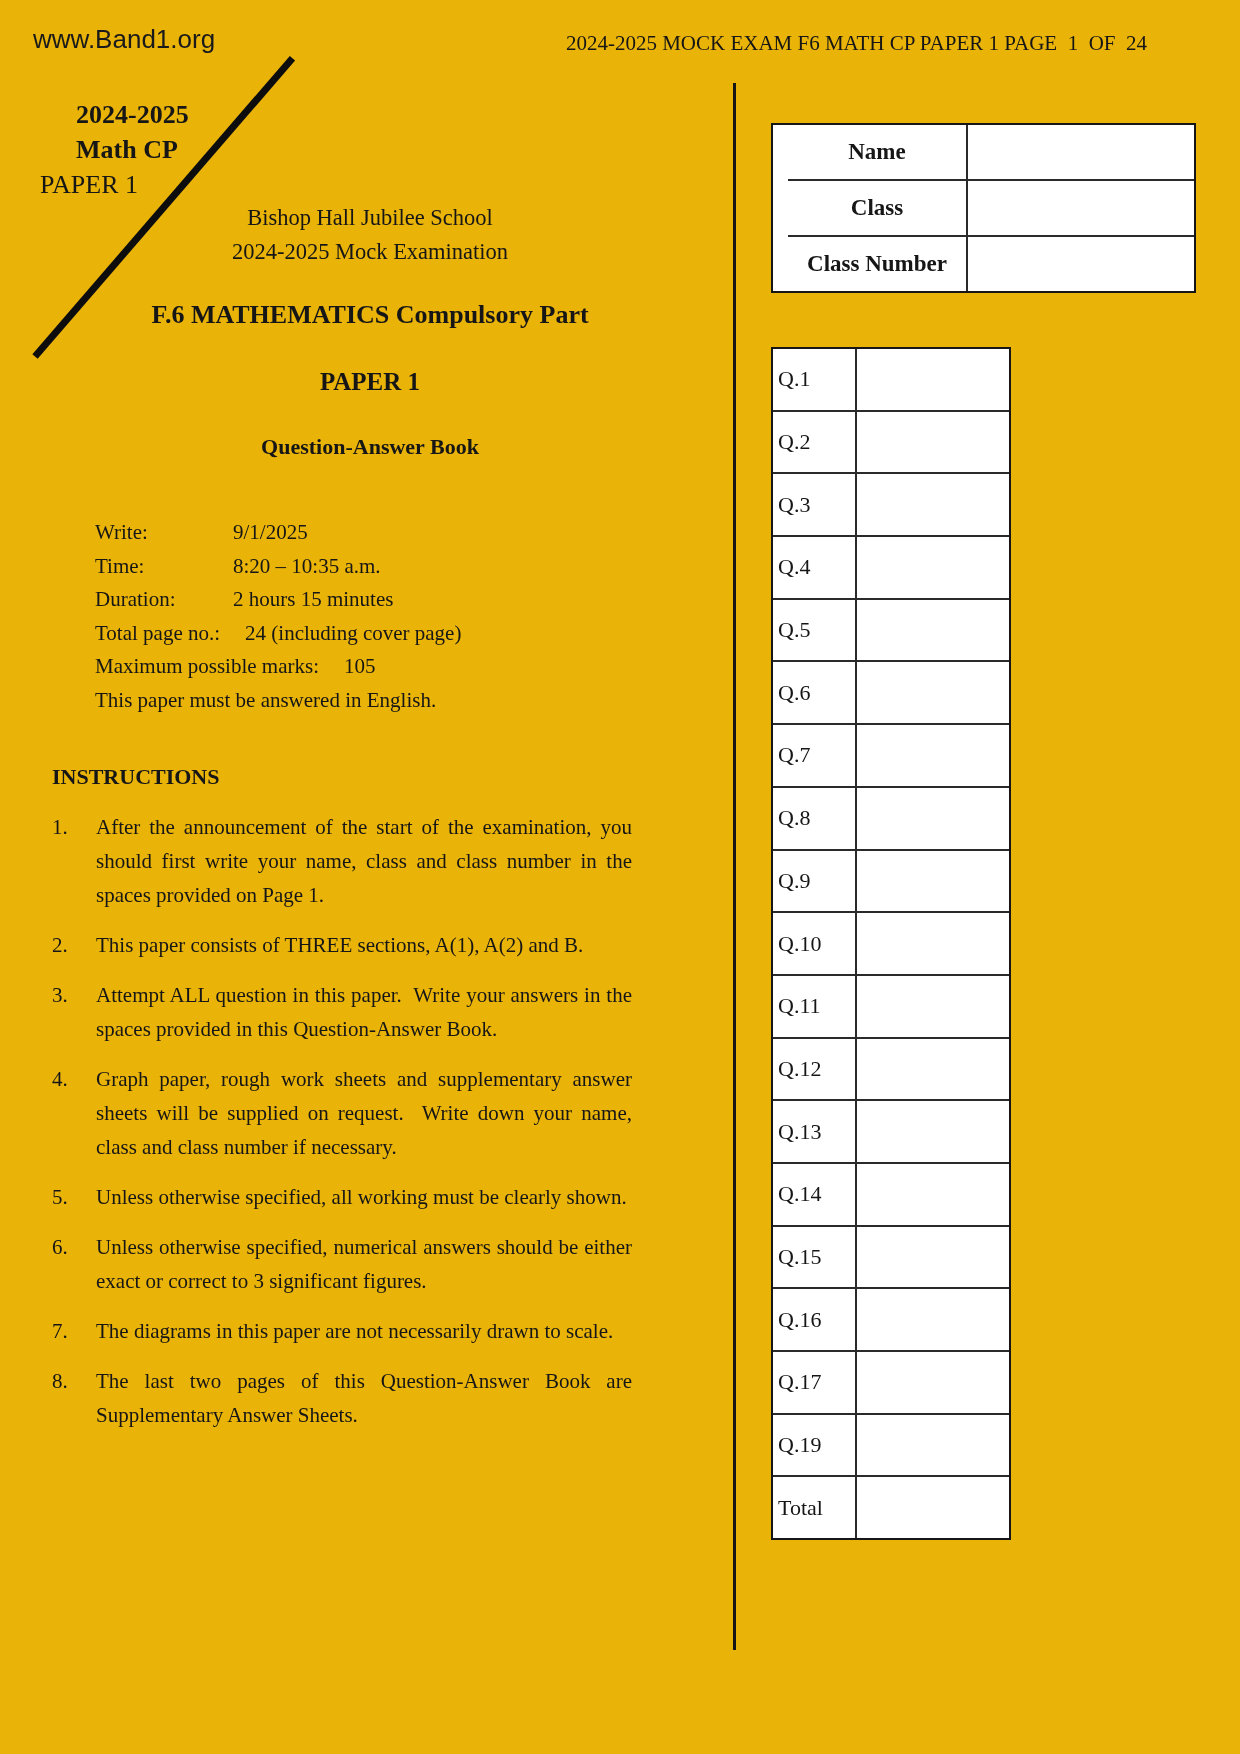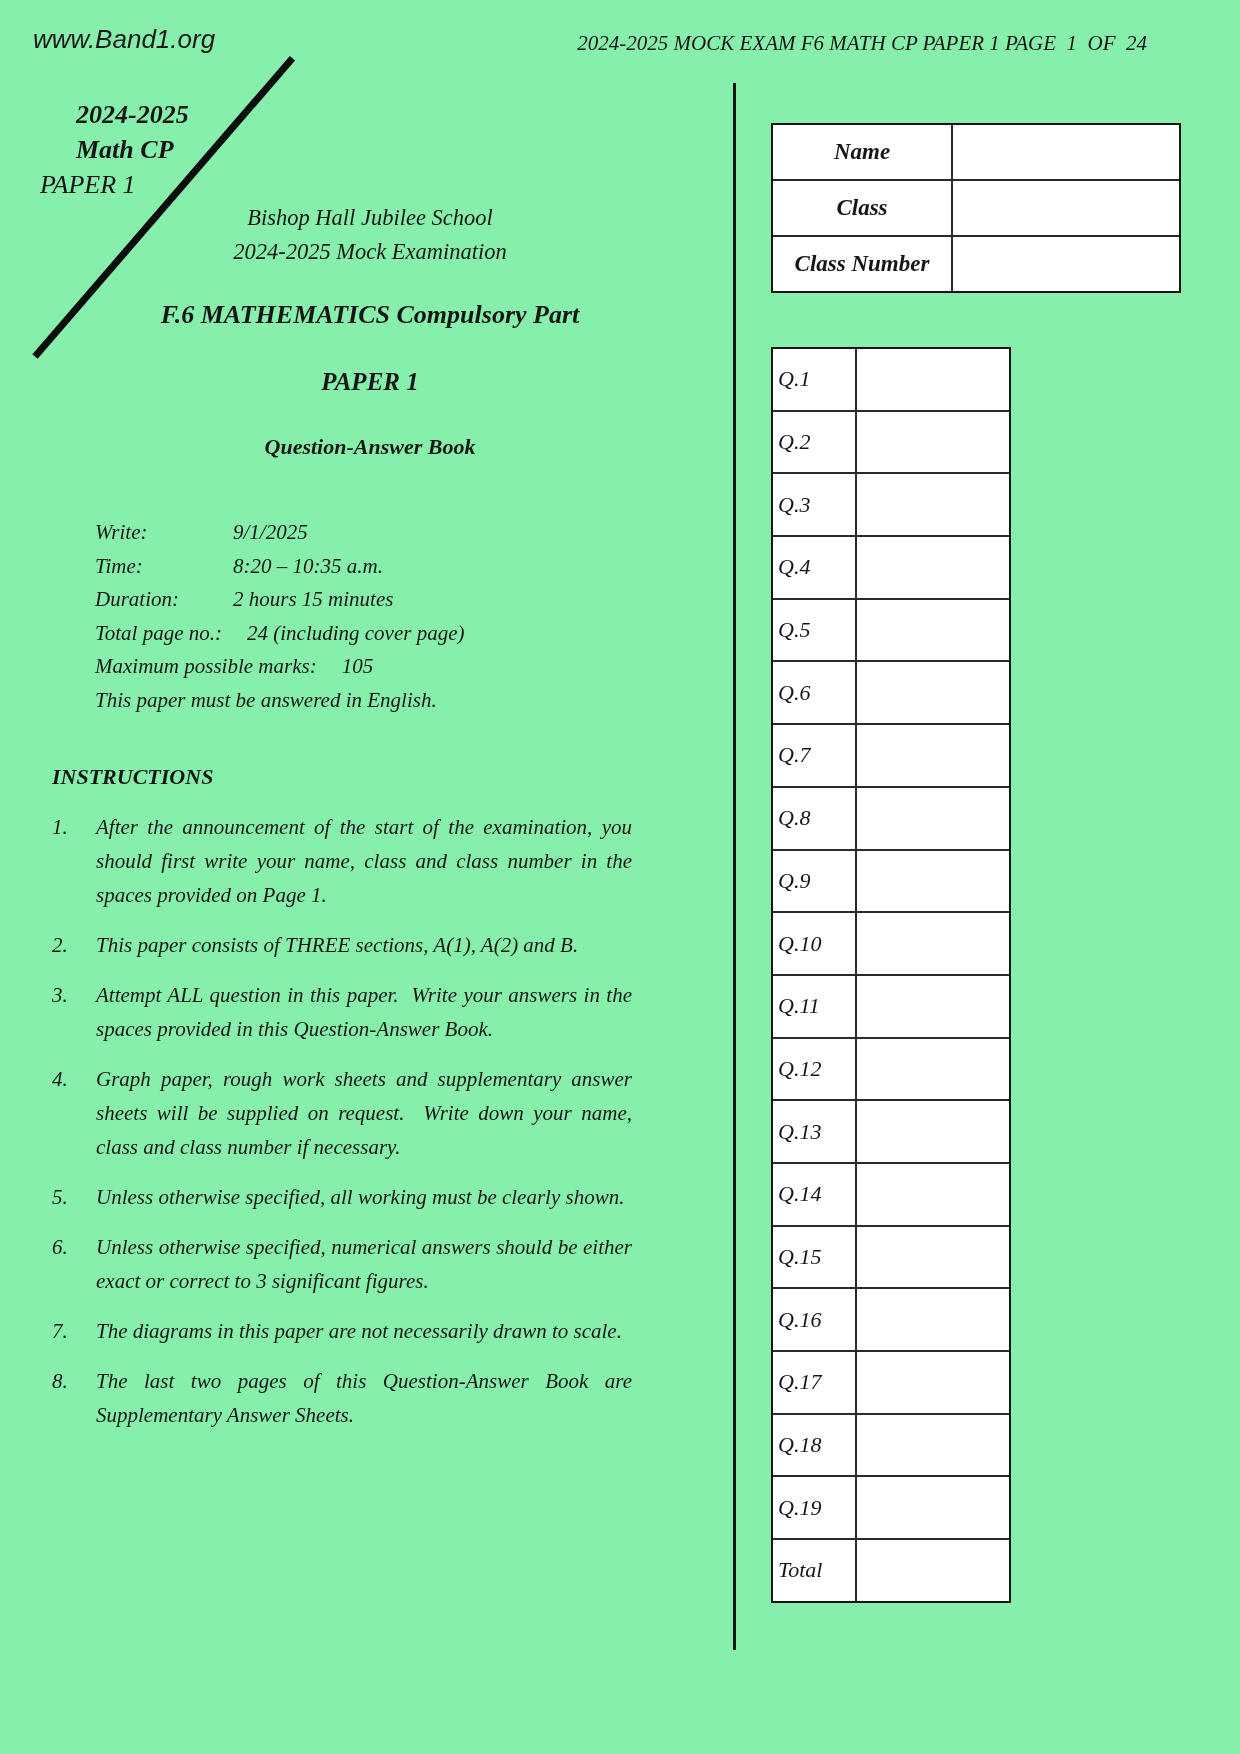--- a/index.html
+++ b/index.html
@@ -1,17 +1,17 @@
 <!DOCTYPE html>
 <html><head>
 <meta charset="utf-8">
 <style>
   html,body{margin:0;padding:0;background:#888;}
-  .page{position:relative;width:1240px;height:1754px;background:#86efac;
-        font-family:"Liberation Serif", serif;color:#161616;overflow:hidden;font-style:italic;}
+  .page{position:relative;width:1240px;height:1754px;background:#eab308;
+        font-family:"Liberation Serif", serif;color:#161616;overflow:hidden;}
 
   .watermark{position:absolute;left:33px;top:24px;font-family:"Liberation Sans",sans-serif;
              font-size:26px;color:#1a1a1a;}
   .header-right{position:absolute;top:31px;right:93px;font-size:21px;white-space:pre;}
 
   .diag{position:absolute;left:35px;top:353px;width:394px;height:7px;background:#0d0d0d;
         transform:rotate(-49.2deg);transform-origin:0 50%;}
 
   .title-block{position:absolute;left:40px;top:97px;font-size:26px;line-height:35px;}
   .title-block .b{font-weight:bold;margin-left:36px;}
@@ -37,21 +37,21 @@
   .instr-text{flex:1;text-align:justify;white-space:pre-wrap;}
 
   .divider{position:absolute;left:733px;top:83px;width:2.5px;height:1567px;background:#161616;}
 
   .tbl{position:absolute;border:2px solid #161616;background:#fff;}
   .tbl .row{display:flex;border-bottom:2px solid #2a2a2a;}
   .tbl .row:last-child{border-bottom:none;}
   .tbl .cell-l{border-right:2px solid #2a2a2a;display:flex;align-items:center;}
   .tbl .cell-v{flex:1;}
 
-  .info-table{left:771px;top:123px;width:406px;}
+  .info-table{left:771px;top:123px;width:406px;padding-left:15px;}
   .info-table .row{height:54px;}
   .info-table .cell-l{width:178px;justify-content:center;font-size:23px;font-weight:bold;}
 
   .q-table{left:771px;top:347px;width:236px;}
   .q-table .row{height:60.7px;}
   .q-table .cell-l{width:77px;padding-left:5px;font-size:22px;}
 </style>
 </head>
 <body>
 
@@ -213,24 +213,20 @@
     </div>
     <div class="row">
       <div class="cell-l">Q.16</div>
       <div class="cell-v"></div>
     </div>
     <div class="row">
       <div class="cell-l">Q.17</div>
       <div class="cell-v"></div>
     </div>
     <div class="row">
-      <div class="cell-l">Q.18</div>
-      <div class="cell-v"></div>
-    </div>
-    <div class="row">
       <div class="cell-l">Q.19</div>
       <div class="cell-v"></div>
     </div>
     <div class="row">
       <div class="cell-l">Total</div>
       <div class="cell-v"></div>
     </div>
   </div>
 
 </div>

